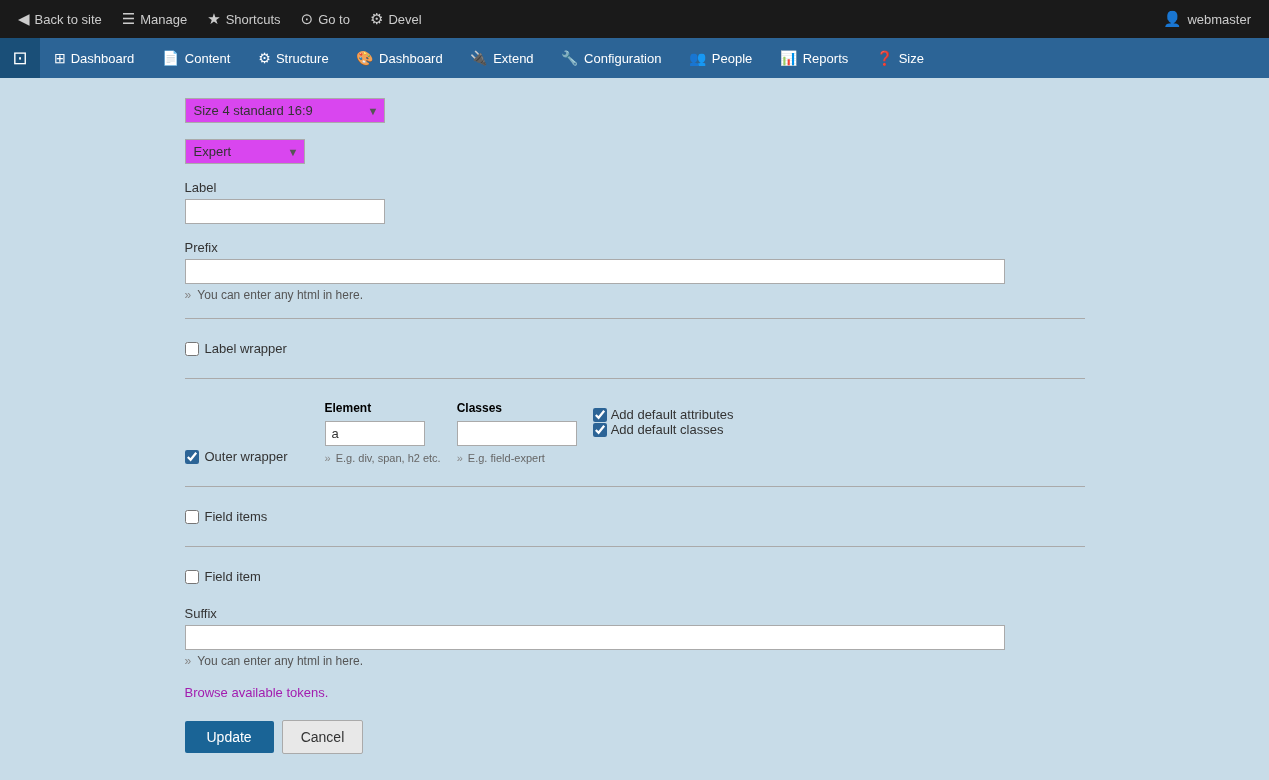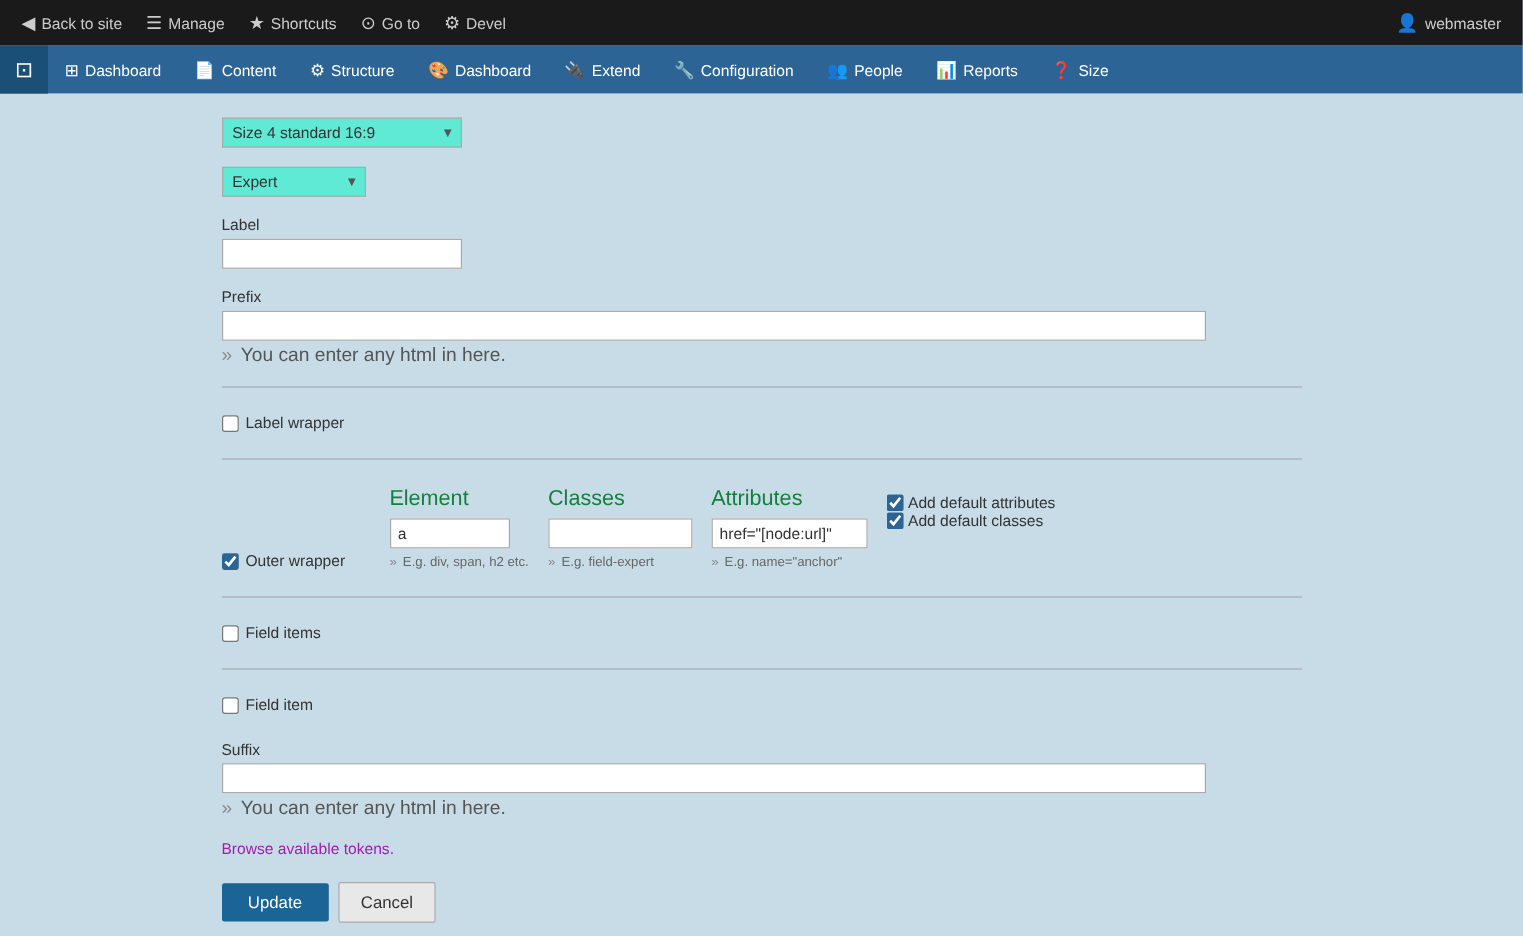--- a/index.html
+++ b/index.html
@@ -103,42 +103,42 @@
       color: #333;
       outline: none;
     }
 
     .select-wrapper {
       position: relative;
       display: inline-block;
     }
     .form-select {
       border: 1px solid #aaa;
-      background: #5eead4;
+      background: #d946ef;
       padding: 4px 24px 4px 8px;
       font-size: 13px;
       color: #333;
       appearance: none;
       -webkit-appearance: none;
       cursor: pointer;
       outline: none;
       min-width: 200px;
     }
     .select-arrow {
       position: absolute;
       right: 6px;
       top: 50%;
       transform: translateY(-50%);
       pointer-events: none;
       color: #555;
       font-size: 11px;
     }
 
     .hint-text {
-      font-size: 16px;
+      font-size: 12px;
       color: #555;
       margin-top: 4px;
     }
     .hint-text .chevron {
       color: #888;
       margin-right: 3px;
     }
 
     .separator {
       border: none;
@@ -194,23 +194,23 @@
       align-items: flex-start;
       gap: 16px;
       flex-wrap: wrap;
     }
     .field-col {
       display: flex;
       flex-direction: column;
       gap: 4px;
     }
     .field-col-label {
-      font-size: 18px;
-      font-weight: normal;
-      color: #15803d;
+      font-size: 12px;
+      font-weight: bold;
+      color: #000000;
       margin-bottom: 2px;
     }
     .field-hint {
       font-size: 11px;
       color: #666;
       margin-top: 2px;
     }
     .field-hint .chevron {
       color: #888;
       margin-right: 2px;
@@ -414,28 +414,20 @@
           </span>
         </div>
         <div class="field-col">
           <span class="field-col-label">Classes</span>
           <input type="text" class="form-input classes-input" value="" style="">
           <span class="field-hint">
             <span class="chevron">»</span>
             <span>E.g. field-expert</span>
           </span>
         </div>
-        <div class="field-col">
-          <span class="field-col-label">Attributes</span>
-          <input type="text" class="form-input attributes-input" value="href=&quot;[node:url]&quot;" style="">
-          <span class="field-hint">
-            <span class="chevron">»</span>
-            <span>E.g. name="anchor"</span>
-          </span>
-        </div>
         <div class="add-default-col">
           <div class="add-default-item">
             <input type="checkbox" id="add-default-attr-cb" checked="" style="">
             <label for="add-default-attr-cb">Add default attributes</label>
           </div>
           <div class="add-default-item">
             <input type="checkbox" id="add-default-classes-cb" checked="" style="">
             <label for="add-default-classes-cb">Add default classes</label>
           </div>
         </div>

